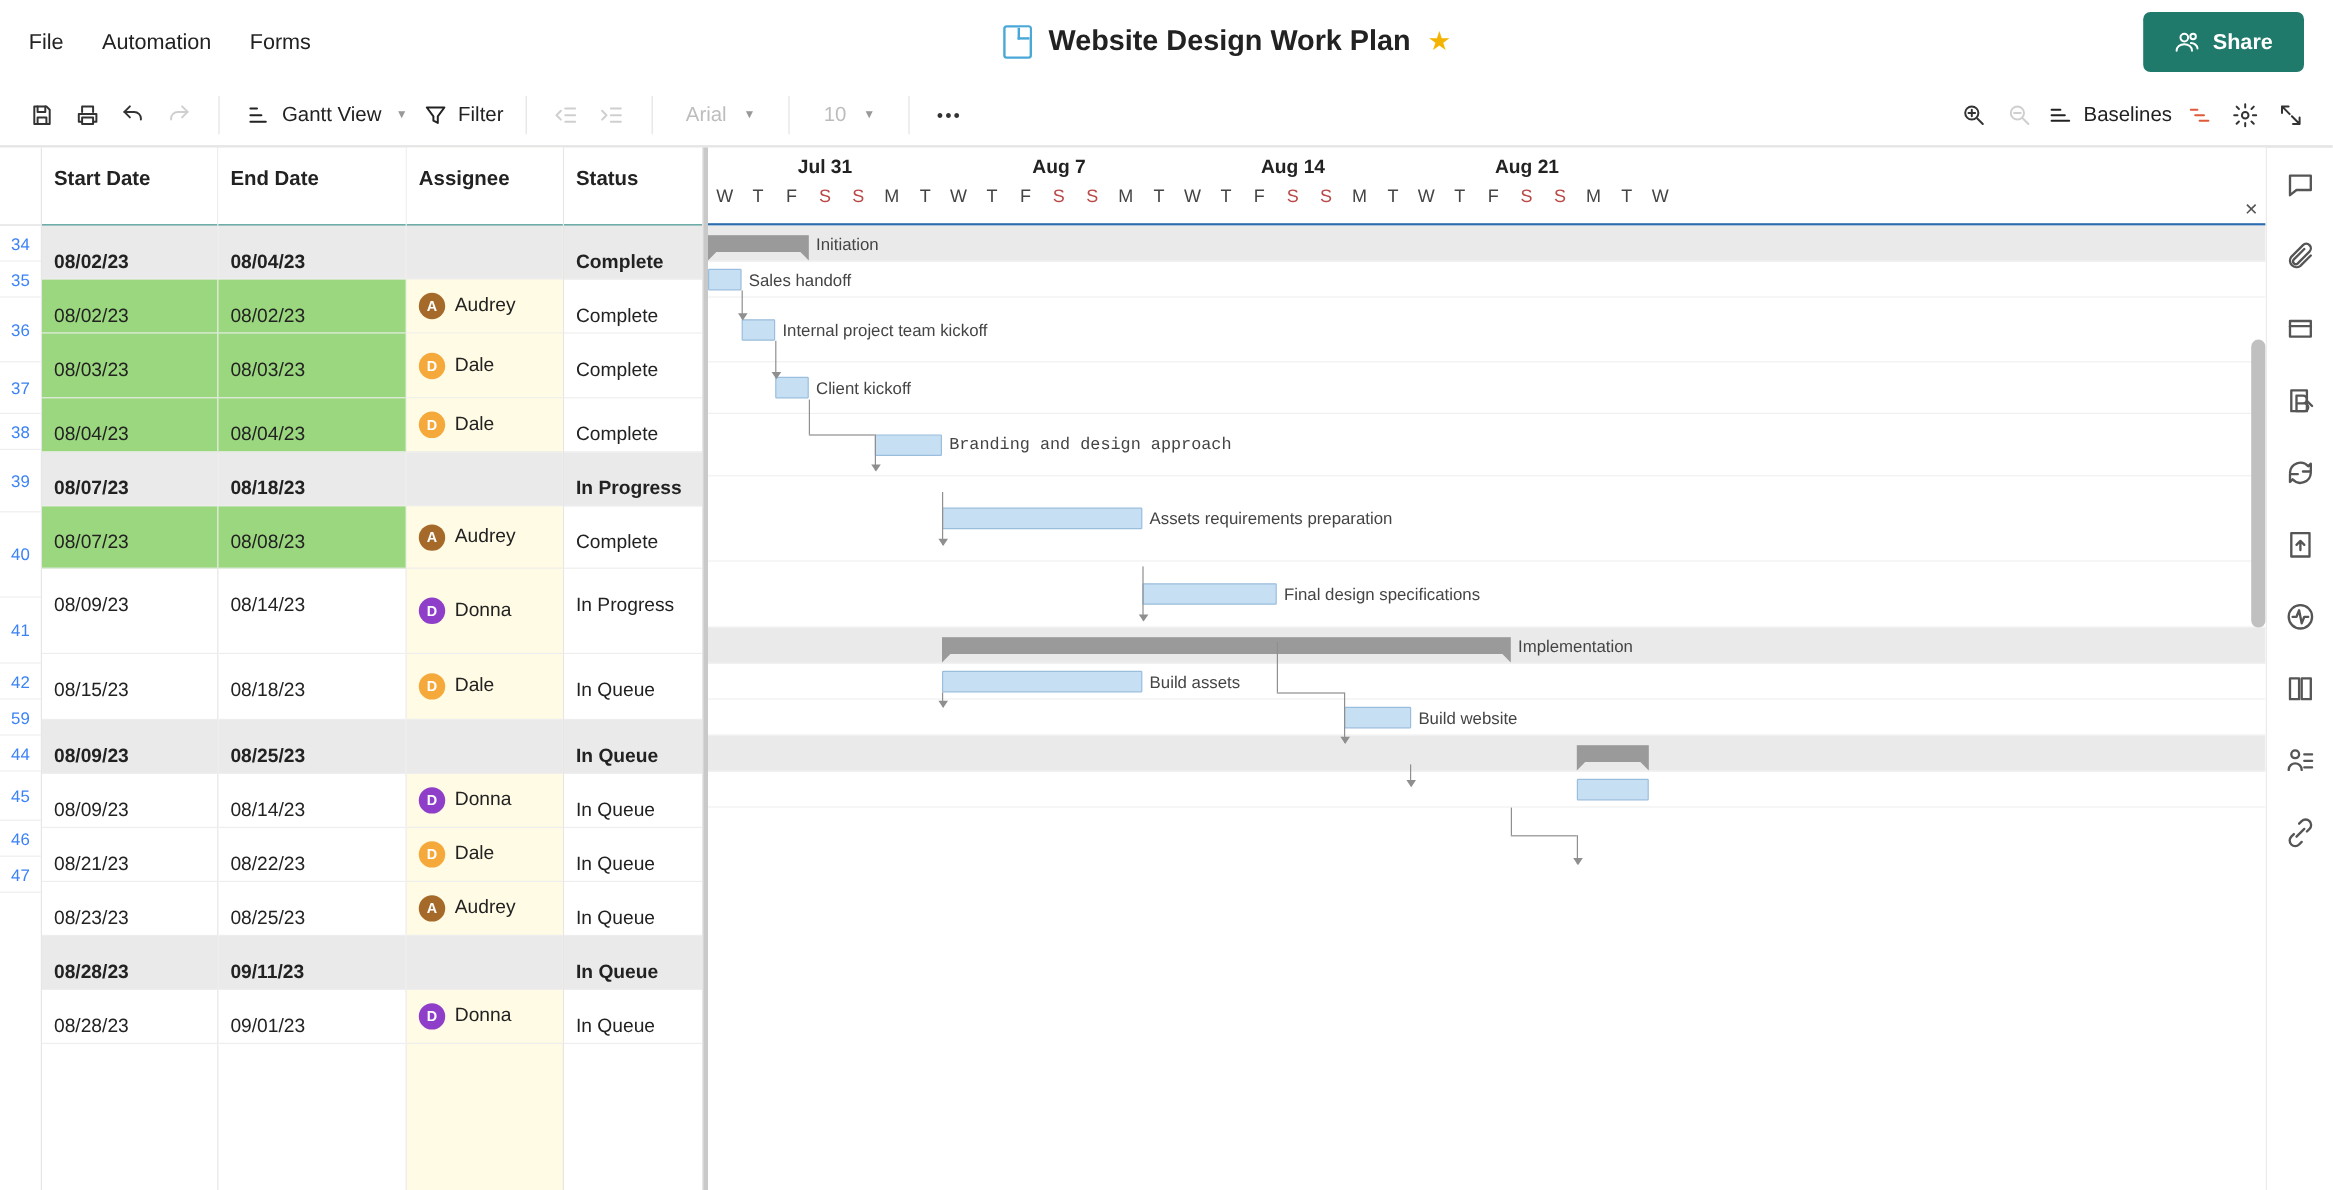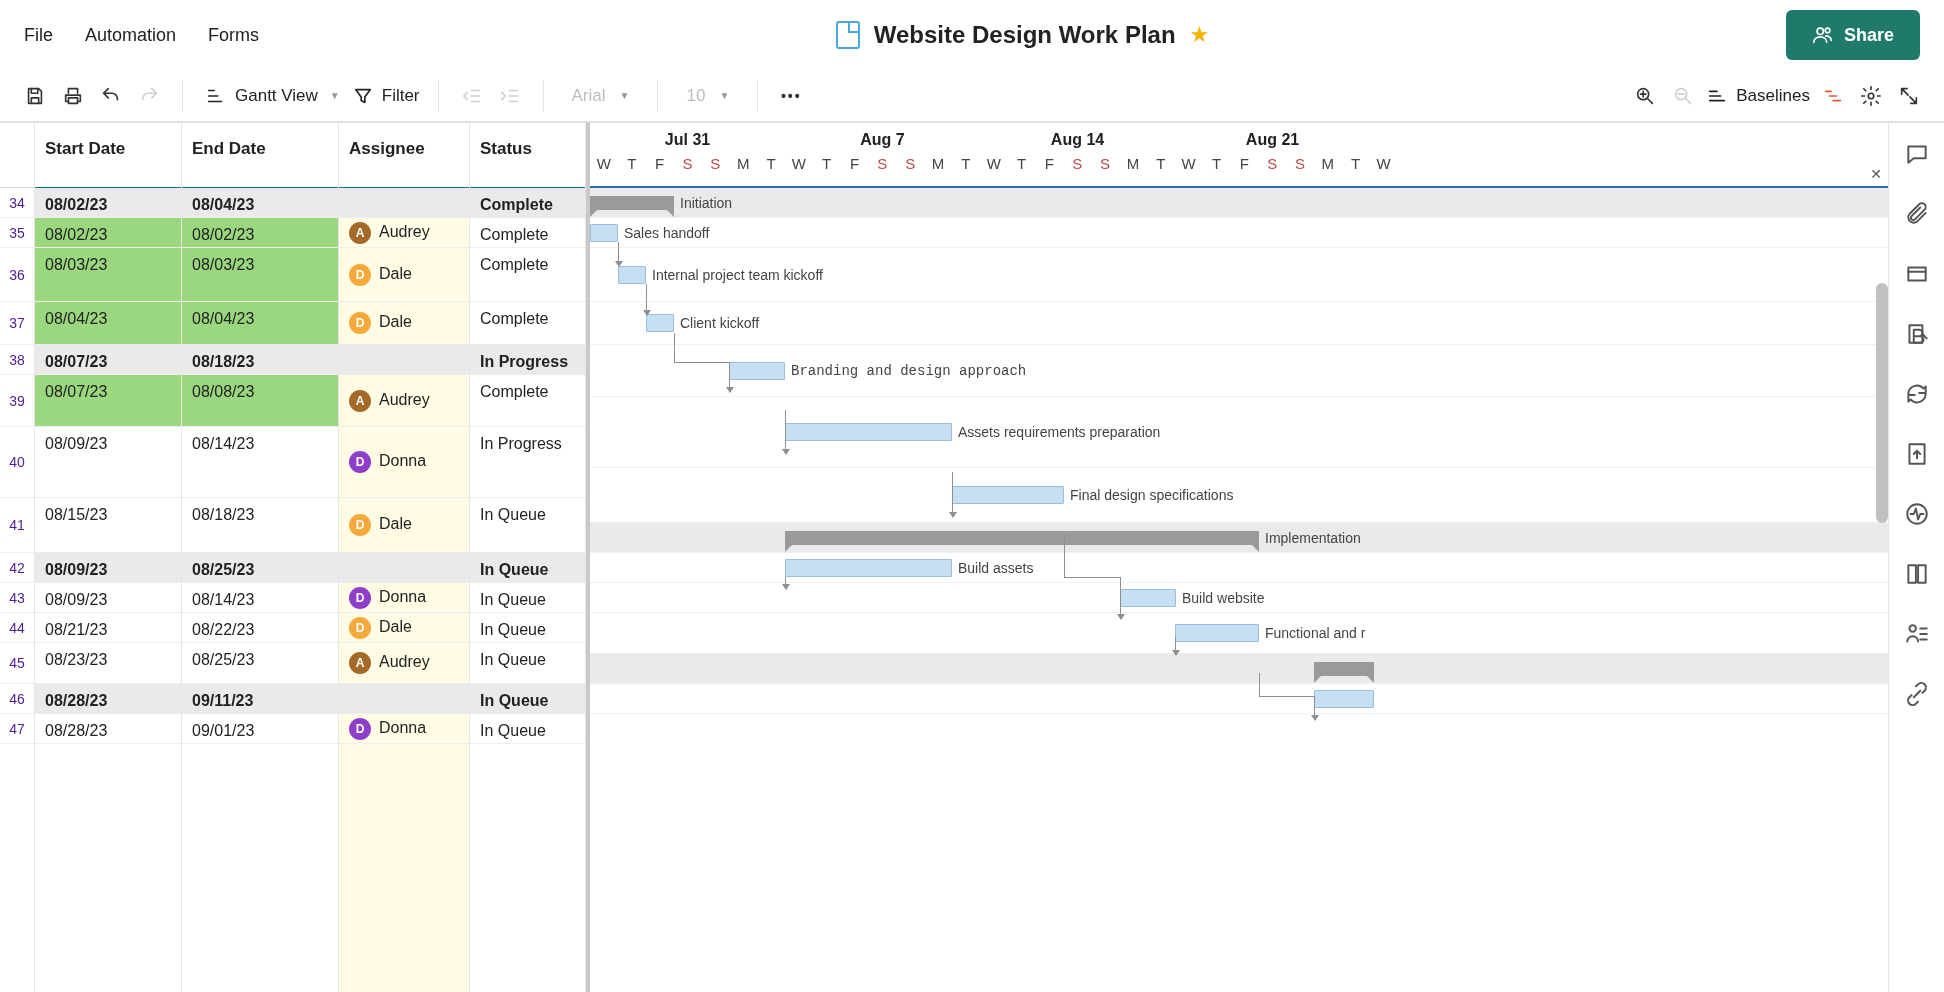--- a/index.html
+++ b/index.html
@@ -30,26 +30,26 @@
     .baselines { display: flex; align-items: center; gap: 8px; font-size: 17px; font-weight: 500; cursor: pointer; }
 
     
     svg.ic { width: 22px; height: 22px; stroke: currentColor; fill: none; stroke-width: 1.8; stroke-linecap: round; stroke-linejoin: round; }
 
     
     .main { display: flex; height: calc(100vh - 122px); border-top: 1px solid #ddd; }
     .grid-pane { display: flex; border-right: 4px solid #c9c9c9; }
     .rownum-col { width: 35px; background: #fff; border-right: 1px solid #e6e6e6; }
     .rownum-col .hdr { height: 65px; border-bottom: 1px solid #dcdcdc; }
-    .rn { display: flex; align-items: center; justify-content: center; color: #4c1d95; font-size: 14px; border-bottom: 1px solid #eee; }
+    .rn { display: flex; align-items: center; justify-content: center; color: #3b82f6; font-size: 14px; border-bottom: 1px solid #eee; }
 
     .data-cols { display: flex; }
     .col { border-right: 1px solid #e6e6e6; }
     .col .hdr { height: 65px; display: flex; align-items: flex-start; padding: 16px 10px; font-weight: 700; font-size: 17px; border-bottom: 1px solid #0f766e; background: #fff; }
-    .cell { display: flex; align-items: flex-start; padding: 8px 10px; font-size: 16px; border-bottom: 1px solid #eee; }
+    .cell { display: flex; align-items: flex-start; padding: 22px 10px; font-size: 16px; border-bottom: 1px solid #eee; }
     .cell.center { align-items: center; }
     .col.start { width: 147px; }
     .col.end { width: 157px; }
     .col.assignee { width: 131px; background: #fffbe4; }
     .col.status { width: 116px; }
 
     .green { background: #9bd77f !important; }
     .groupRow { background: #eaeaea !important; font-weight: 700; }
     .col.assignee .cell { background: #fffbe4; } 
 
@@ -223,21 +223,21 @@
       <div id="rn-host">
           <div class="rn" style="height: 30px;">34</div>
           <div class="rn" style="height: 30px;">35</div>
           <div class="rn" style="height: 54px;">36</div>
           <div class="rn" style="height: 43px;">37</div>
           <div class="rn" style="height: 30px;">38</div>
           <div class="rn" style="height: 52px;">39</div>
           <div class="rn" style="height: 71px;">40</div>
           <div class="rn" style="height: 55px;">41</div>
           <div class="rn" style="height: 30px;">42</div>
-          <div class="rn" style="height: 30px;">43</div>
+          <div class="rn" style="height: 30px;">59</div>
           <div class="rn" style="height: 30px;">44</div>
           <div class="rn" style="height: 41px;">45</div>
           <div class="rn" style="height: 30px;">46</div>
           <div class="rn" style="height: 30px;">47</div>
         </div>
     </div>
     <div class="data-cols">
       <div class="col start">
         <div class="hdr">Start Date</div>
         <div id="col-start">
@@ -412,24 +412,20 @@
           <div class="g-lbl" style="left: 675px;">Implementation</div>
         </div>
         <div class="g-row" style="height: 30px;">
           <div class="g-bar" style="left: 195px; width: 167px;"></div>
           <div class="g-lbl" style="left: 368px;">Build assets</div>
         </div>
         <div class="g-row" style="height: 30px;">
           <div class="g-bar" style="left: 530px; width: 56px;"></div>
           <div class="g-lbl" style="left: 592px;">Build website</div>
         </div>
-        <div class="g-row" style="height: 41px;">
-          <div class="g-bar" style="left: 585px; width: 84px;"></div>
-          <div class="g-lbl" style="left: 675px;">Functional and r</div>
-        </div>
         <div class="g-row group" style="height: 30px;">
           <div class="g-sum" style="left: 724px; width: 60px;"></div>
         </div>
         <div class="g-row" style="height: 30px;">
           <div class="g-bar" style="left: 724px; width: 60px;"></div>
         </div>
         <div class="dep" style="left: 28px; top: 54px; height: 24px;"></div>
         <div class="dep" style="left: 56px; top: 96px; height: 30.5px;"></div>
         <div style="left: 84px; top: 144.5px; height: 29.75px; position: absolute; border-left: 1px solid rgb(143, 143, 143);"></div>
         <div class="dep-h" style="left: 84px; top: 174.25px; width: 55px;"></div>

